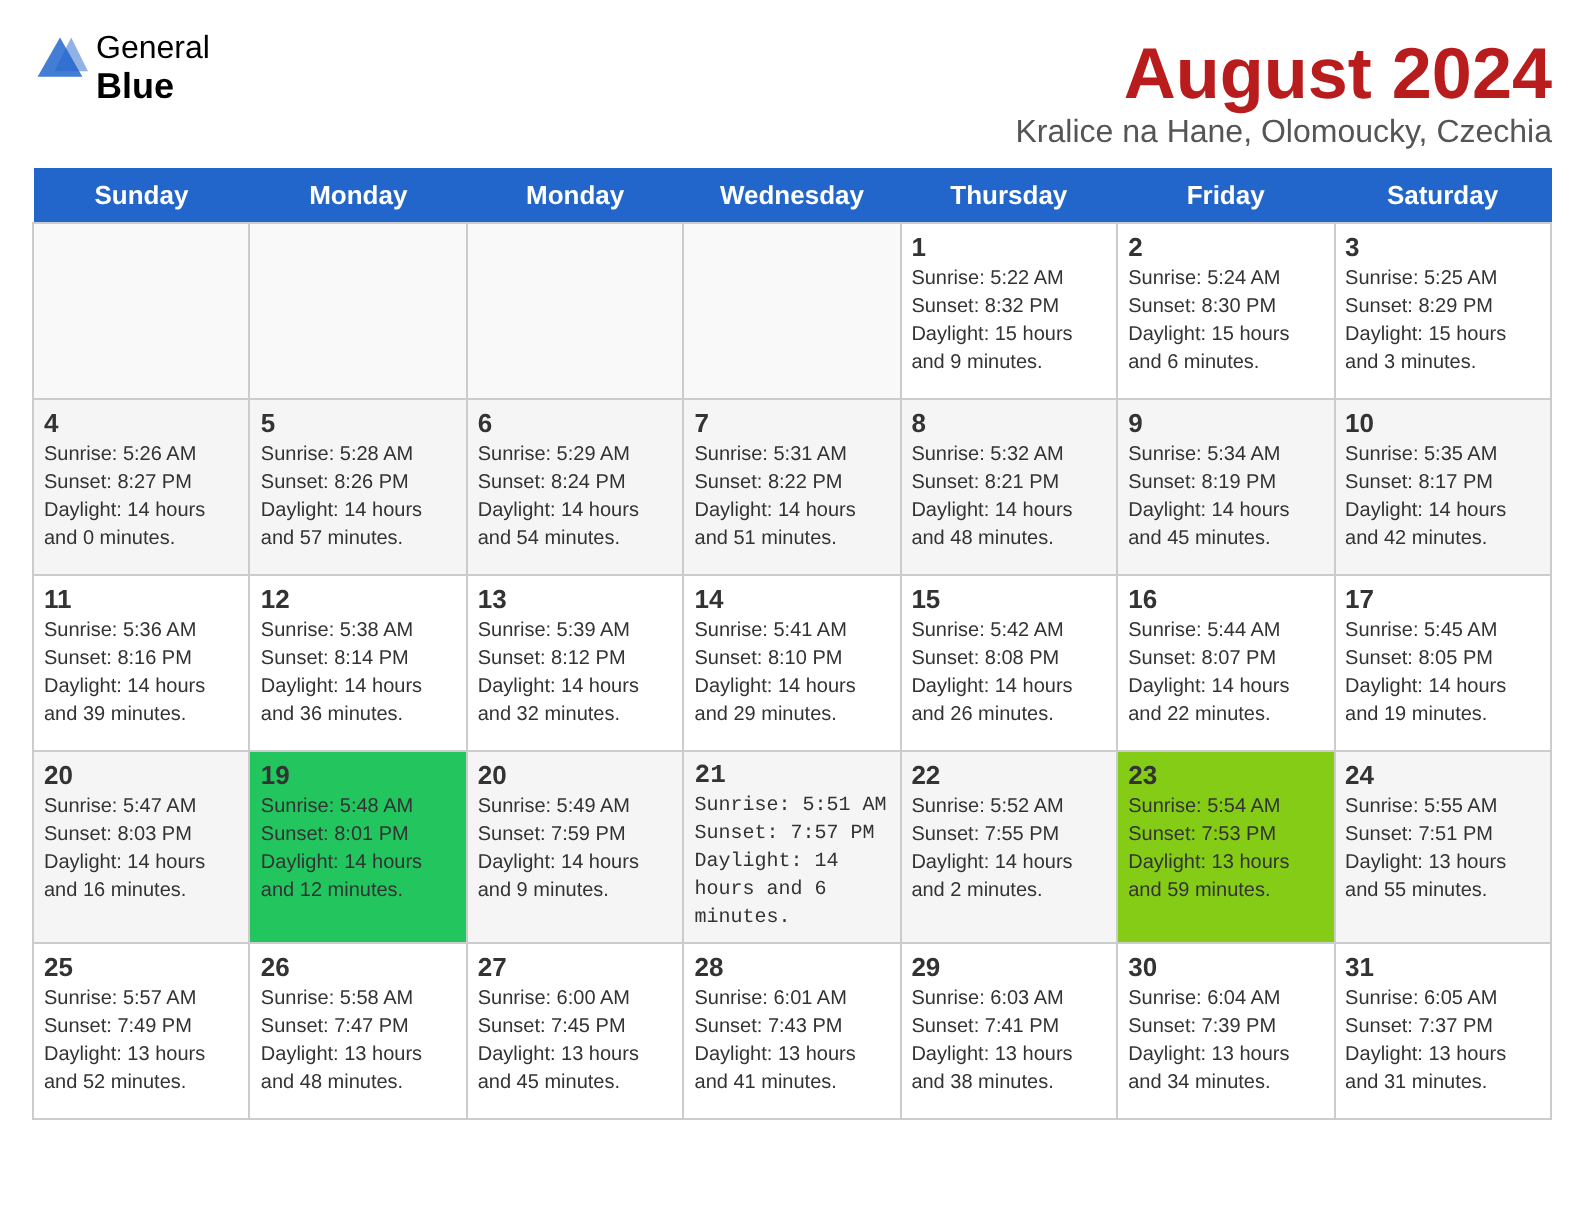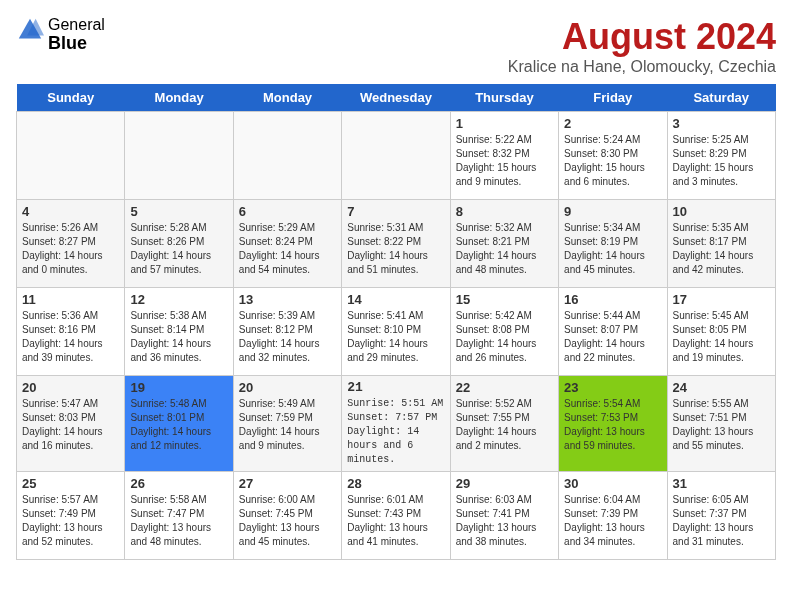--- a/index.html
+++ b/index.html
@@ -196,21 +196,21 @@
         <td>
           <span class="day-num">17</span>
           <div class="day-info">Sunrise: 5:45 AM<br>Sunset: 8:05 PM<br>Daylight: 14 hours and 19 minutes.</div>
         </td>
       </tr>
       <tr>
         <td style="background: rgb(245, 245, 245);">
           <span class="day-num">20</span>
           <div class="day-info">Sunrise: 5:47 AM<br>Sunset: 8:03 PM<br>Daylight: 14 hours and 16 minutes.</div>
         </td>
-        <td style="background: #3b82f6;">
+        <td style="background: #22c55e;">
           <span class="day-num">19</span>
           <div class="day-info">Sunrise: 5:48 AM<br>Sunset: 8:01 PM<br>Daylight: 14 hours and 12 minutes.</div>
         </td>
         <td style="background: rgb(245, 245, 245);">
           <span class="day-num">20</span>
           <div class="day-info">Sunrise: 5:49 AM<br>Sunset: 7:59 PM<br>Daylight: 14 hours and 9 minutes.</div>
         </td>
         <td style="background: rgb(245, 245, 245); font-family: Liberation Mono, monospace;">
           <span class="day-num">21</span>
           <div class="day-info">Sunrise: 5:51 AM<br>Sunset: 7:57 PM<br>Daylight: 14 hours and 6 minutes.</div>

